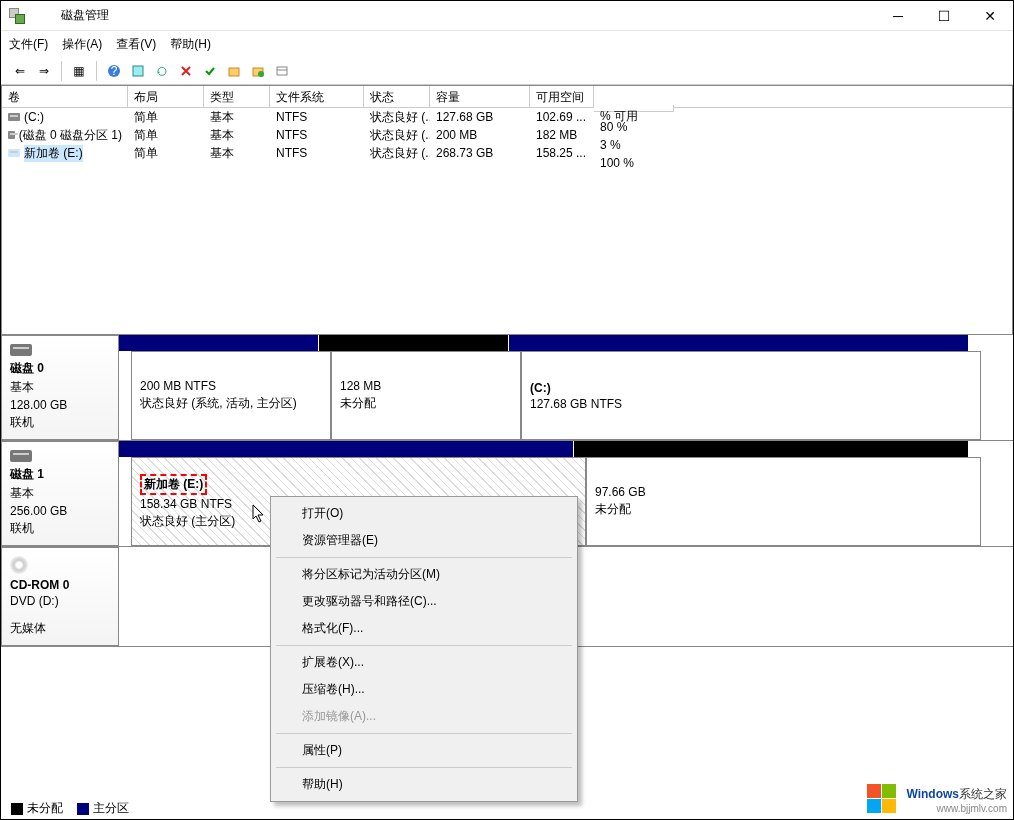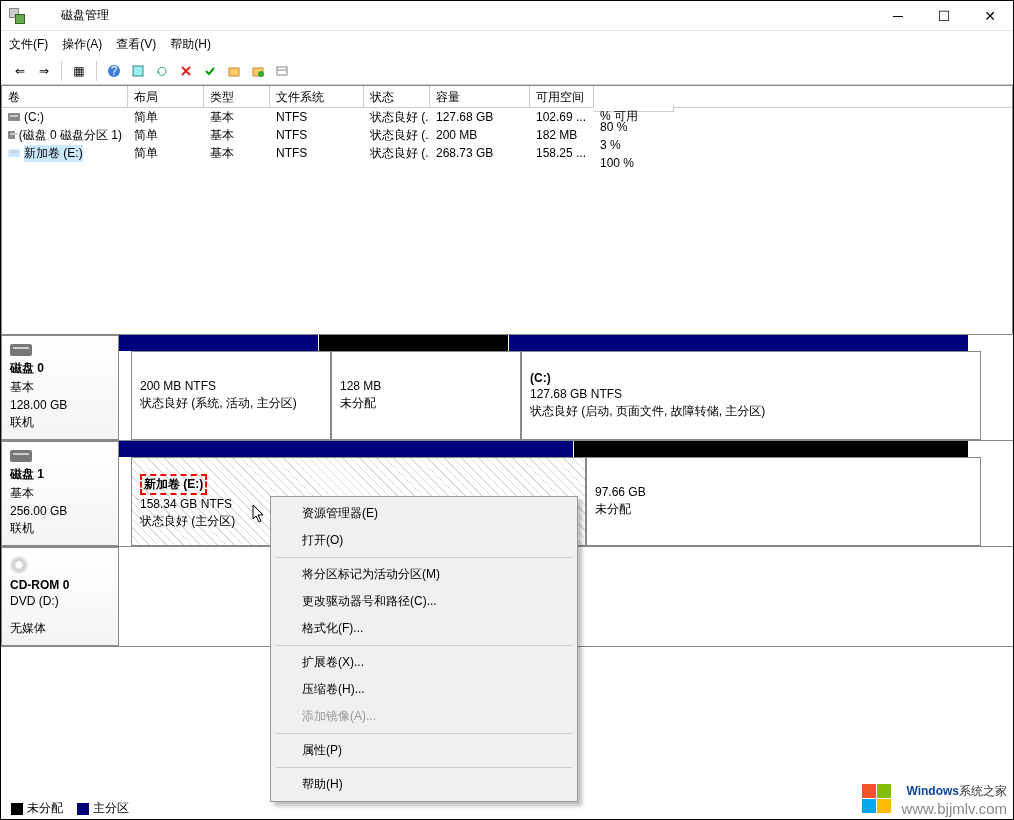--- a/index.html
+++ b/index.html
@@ -57,21 +57,21 @@
 .legend { position: absolute; bottom: 2px; left: 10px; display: flex; gap: 14px; align-items: center; font-size: 12px; }
 .legend .sw { width: 12px; height: 12px; display: inline-block; margin-right: 4px; vertical-align: middle; }
 .sw.black { background: #000; }
 .sw.navy { background: #00007a; }
 
 .watermark { position: absolute; right: 6px; bottom: 2px; text-align: right; font-size: 13px; color: #333; display: flex; align-items: center; gap: 6px; }
 .watermark .logo { width: 36px; height: 36px; position: relative; }
 .watermark .logo span { position: absolute; width: 14px; height: 14px; }
 .wm-r { background: #f35325; top:3px; left:3px; } .wm-g { background:#81bc06; top:3px; left:18px;} .wm-b { background:#05a6f0; top:18px; left:3px;} .wm-y { background:#ffba08; top:18px; left:18px;}
 .watermark .txt div:first-child { font-size: 15px; }
-.watermark .txt div:last-child { font-size: 15px; color: #888; }
+.watermark .txt div:last-child { font-size: 10px; color: #888; }
 .watermark b { color: #0d47a1; }
 
 .cursor { position: absolute; left: 251px; top: 503px; z-index: 200; pointer-events: none; }
 </style>
 </head>
 <body>
 
 <div class="titlebar">
   <span class="icon"></span>
   <span class="titlebar-title">磁盘管理</span>
@@ -215,21 +215,20 @@
             <div>200 MB NTFS</div>
             <div>状态良好 (系统, 活动, 主分区)</div>
           </div>
           <div class="part-box unalloc-box" style="width: 190px;">
             <div>128 MB</div>
             <div>未分配</div>
           </div>
           <div class="part-box" style="width: 460px;">
             <div><b>(C:)</b></div>
             <div>127.68 GB NTFS</div>
-            <div>状态良好 (启动, 页面文件, 故障转储, 主分区)</div>
           </div>
         </div>
       </div>
     </div>
     <div class="disk-row">
       <div class="disk-label">
         <div class="disk-icon"></div>
     <b>磁盘 1</b>
     <div>基本</div>
     <div>256.00 GB</div>
@@ -260,22 +259,22 @@
     <b>CD-ROM 0</b>
 
     <div>DVD (D:)</div>
     <div style="margin-top:10px">无媒体</div>
       </div>
       <div class="disk-parts" style="min-height: 90px;"></div>
     </div>
   </div>
 
 <div class="context-menu" id="ctx">
+    <div class="cm-item">打开(O)</div>
     <div class="cm-item">资源管理器(E)</div>
-    <div class="cm-item">打开(O)</div>
     <div class="cm-sep"></div>
     <div class="cm-item">将分区标记为活动分区(M)</div>
     <div class="cm-item">更改驱动器号和路径(C)...</div>
     <div class="cm-item">格式化(F)...</div>
     <div class="cm-sep"></div>
     <div class="cm-item">扩展卷(X)...</div>
     <div class="cm-item">压缩卷(H)...</div>
     <div class="cm-item disabled">添加镜像(A)...</div>
     <div class="cm-sep"></div>
     <div class="cm-item">属性(P)</div>

